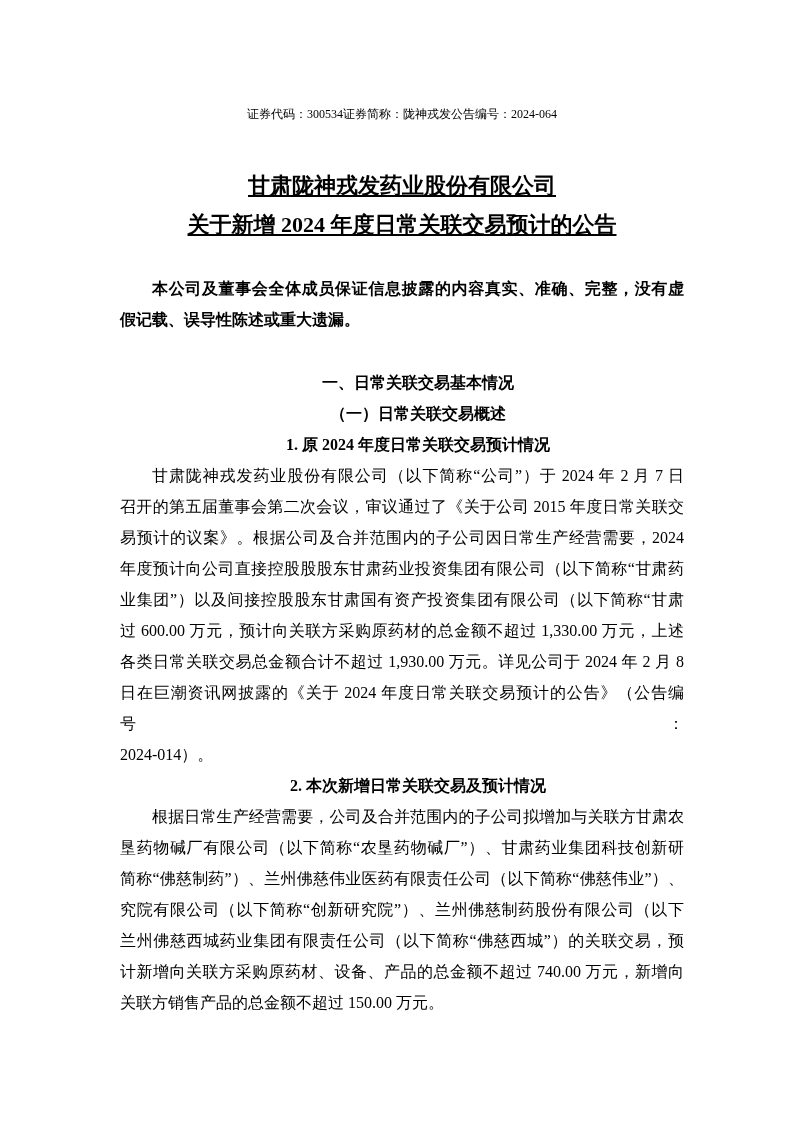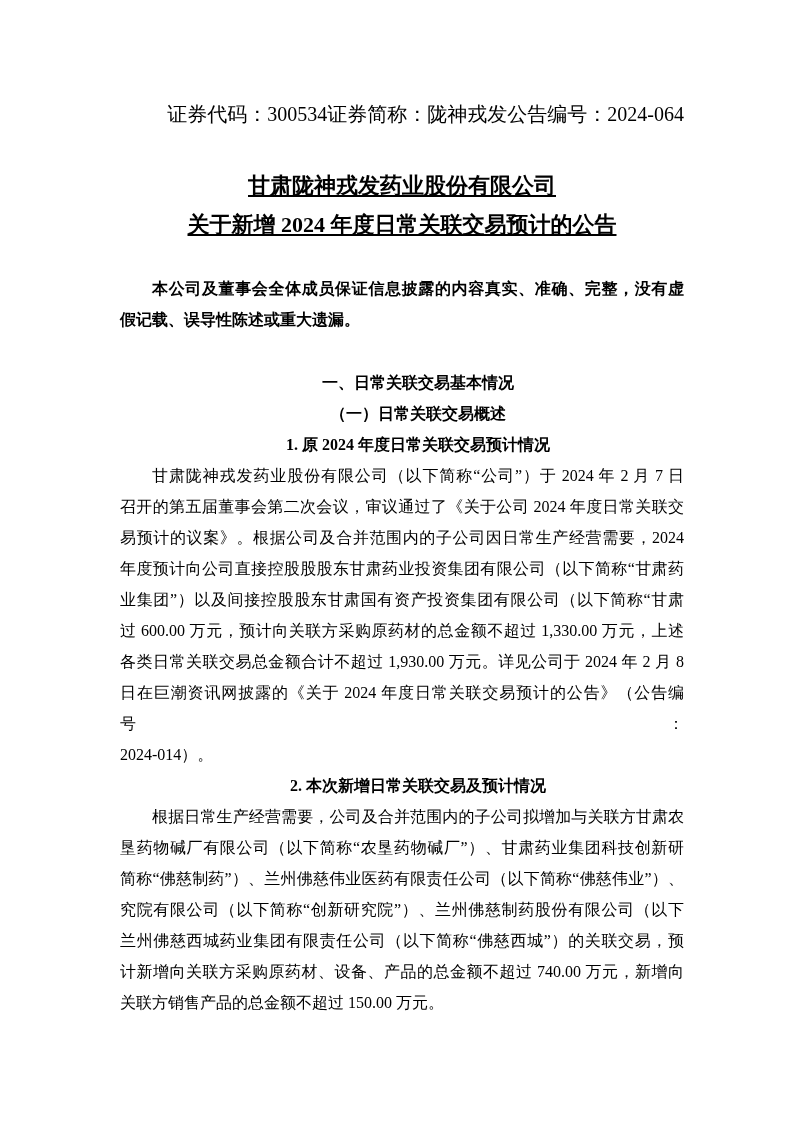--- a/index.html
+++ b/index.html
@@ -11,23 +11,23 @@
   }
   .page {
     position: relative;
     width: 793px; height: 1122px;
     background: #ffffff;
     overflow: hidden;
   }
   .content { padding: 0 109px 0 120px; }
   .header-row {
     display: flex;
-    justify-content: flex-end;
+    justify-content: center;
     padding-top: 106px;
-    font-size: 20px;
+    font-size: 12px;
     line-height: 17px;
     white-space: nowrap;
   }
   .title {
     text-align: center;
     font-size: 22px;
     font-weight: bold;
     line-height: 32px;
     white-space: nowrap;
     text-decoration: underline;
@@ -68,21 +68,21 @@
     <div class="disclaimer">
         <div class="doc-line bold indent fill">本公司及董事会全体成员保证信息披露的内容真实、准确、完整，没有虚</div>
         <div class="doc-line bold">假记载、误导性陈述或重大遗漏。</div>
       </div>
 
     <div class="body-block">
         <div class="doc-line bold indent">一、日常关联交易基本情况</div>
         <div class="doc-line bold indent">（一）日常关联交易概述</div>
         <div class="doc-line bold indent">1. 原 2024 年度日常关联交易预计情况</div>
         <div class="doc-line indent fill">甘肃陇神戎发药业股份有限公司（以下简称“公司”）于 2024 年 2 月 7 日</div>
-        <div class="doc-line fill">召开的第五届董事会第二次会议，审议通过了《关于公司 2024 年度日常关联交</div>
+        <div class="doc-line fill">召开的第五届董事会第二次会议，审议通过了《关于公司 2015 年度日常关联交</div>
         <div class="doc-line fill">易预计的议案》。根据公司及合并范围内的子公司因日常生产经营需要，2024</div>
         <div class="doc-line fill">年度预计向公司直接控股股股东甘肃药业投资集团有限公司（以下简称“甘肃药</div>
         <div class="doc-line fill">业集团”）以及间接控股股东甘肃国有资产投资集团有限公司（以下简称“甘肃</div>
         <div class="doc-line fill">过 600.00 万元，预计向关联方采购原药材的总金额不超过 1,330.00 万元，上述</div>
         <div class="doc-line fill">各类日常关联交易总金额合计不超过 1,930.00 万元。详见公司于 2024 年 2 月 8</div>
         <div class="doc-line fill">日在巨潮资讯网披露的《关于 2024 年度日常关联交易预计的公告》（公告编号：</div>
         <div class="doc-line">2024-014）。</div>
         <div class="doc-line bold indent">2. 本次新增日常关联交易及预计情况</div>
         <div class="doc-line indent fill">根据日常生产经营需要，公司及合并范围内的子公司拟增加与关联方甘肃农</div>
         <div class="doc-line fill">垦药物碱厂有限公司（以下简称“农垦药物碱厂”）、甘肃药业集团科技创新研</div>

